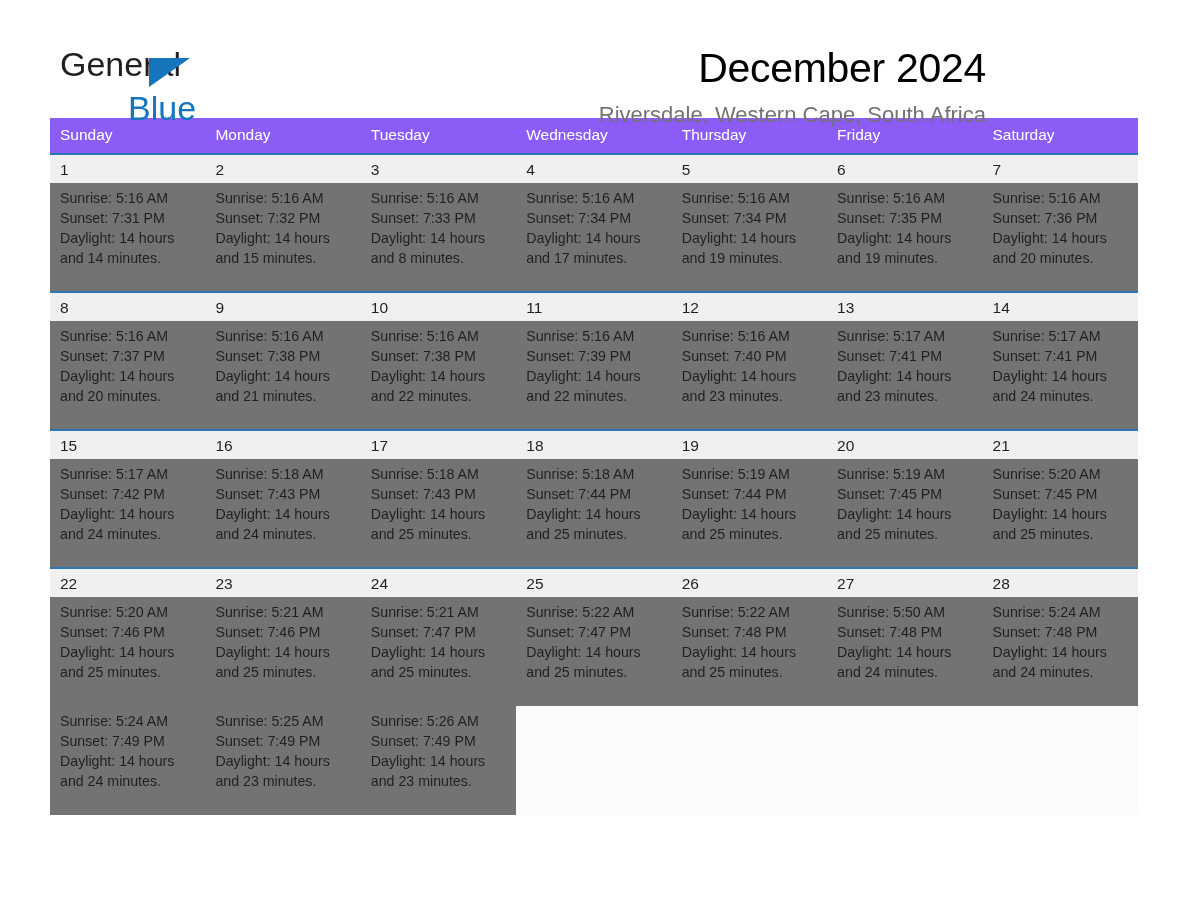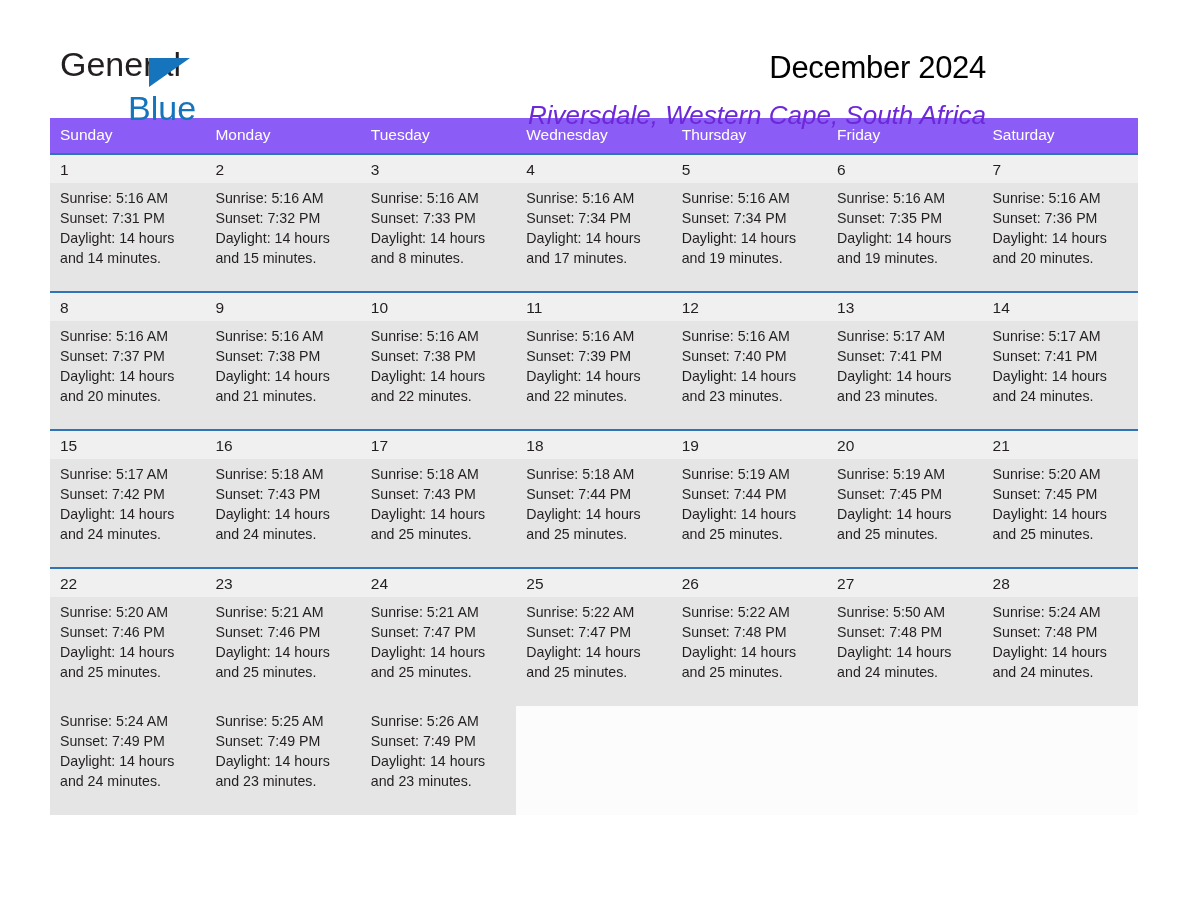--- a/index.html
+++ b/index.html
@@ -69,34 +69,33 @@
     font-family: "Liberation Sans", sans-serif;
     font-weight: 400;
   }
 
   .titles {
     text-align: right;
     flex: 1 1 auto;
     padding-right: 2px;
   }
   .month-title {
-    font-size: 31px;
+    font-size: 41px;
     line-height: 48px;
     font-weight: 400;
     color: #000000;
     margin: 0;
     letter-spacing: -0.3px;
   }
   .location-title {
-    font-size: 26px;
+    font-size: 22px;
     line-height: 30px;
     font-weight: 400;
-    color: #6d28d9;
+    color: #737373;
     margin: 8px 0 0 0;
-    font-style: italic;
   }
 
   
   .calendar {
     width: 1088px;
     border-collapse: collapse;
     table-layout: fixed;
     margin-top: 14px;
   }
 
@@ -116,21 +115,21 @@
     background: #f0f0f0;
     border-top: 2px solid #2f74b5;
     font-size: 15.5px;
     color: #231f20;
     padding: 5px 0 4px 10px;
     height: 26px;
     vertical-align: top;
     line-height: 19px;
   }
   tr.info-row td {
-    background: #e5e5e5;
+    background: #737373;
     padding: 5px 10px 14px 10px;
     vertical-align: top;
     font-size: 14.2px;
     line-height: 20px;
     color: #231f20;
     height: 109px;
   }
   tr.info-row td.empty { background: #fcfcfc; }
   tr.date-row td.empty { background: #f0f0f0; }
 

